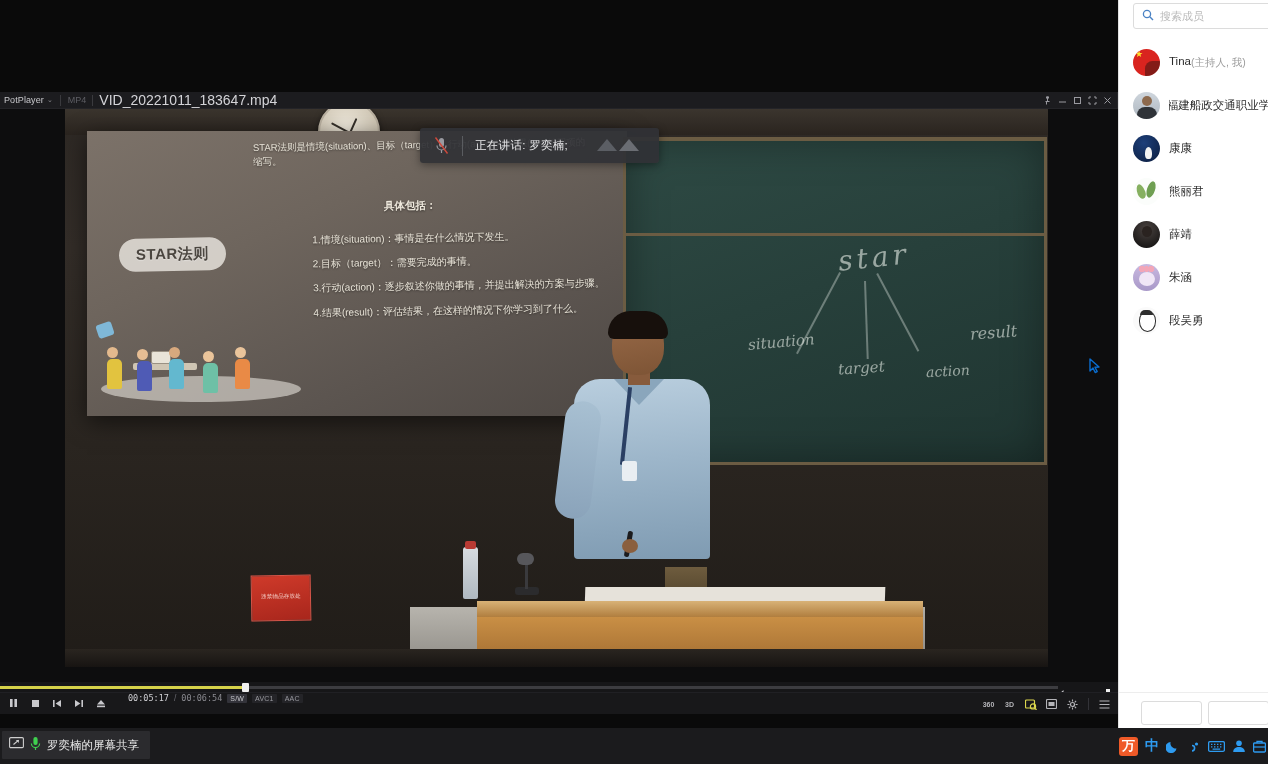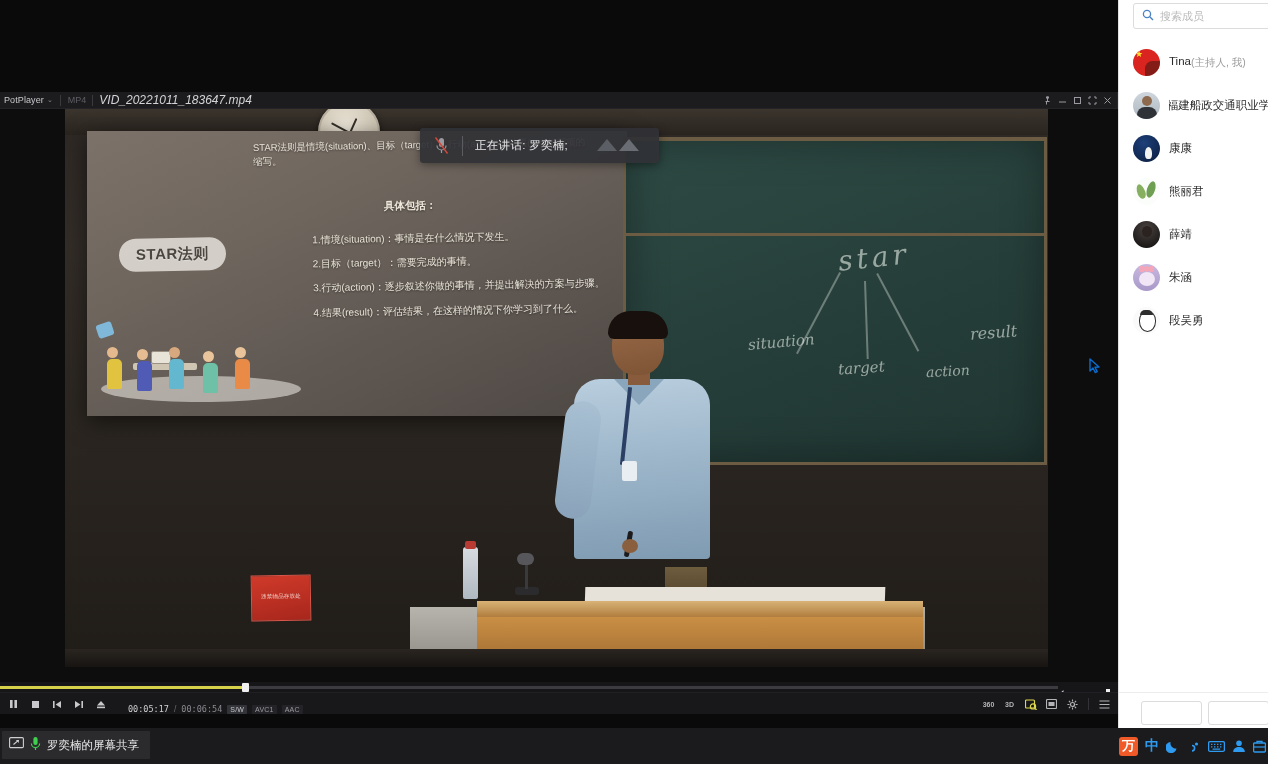--- a/index.html
+++ b/index.html
@@ -31,21 +31,21 @@
     display: flex; align-items: center;
     font-size: 9px; color: #b8b8bc;
     padding-left: 4px;
     border-bottom: 1px solid #242428;
   }
   .pp-brand { color: #c8c8cc; font-size: 9px; letter-spacing: .1px; }
   .pp-caret { font-size: 7px; color: #8a8a90; margin-left: 3px; }
   .pp-sep { width: 1px; height: 11px; background: #3a3a3e; margin: 0 7px; }
   .pp-format { color: #5e5e64; font-size: 9px; }
   .pp-sep2 { width: 1px; height: 11px; background: #3a3a3e; margin: 0 6px; }
-  .pp-file { color: #d4d4d8; font-size: 12px; font-style: italic; }
+  .pp-file { color: #d4d4d8; font-size: 14px; }
   .pp-wincontrols {
     position: absolute; right: 2px; top: 0; height: 17px;
     display: flex; align-items: center; gap: 0;
   }
   .pp-wc {
     width: 15px; height: 17px;
     display: flex; align-items: center; justify-content: center;
     color: #9a9aa0;
   }
   .pp-wc svg { display: block; }
@@ -315,21 +315,21 @@
     position: absolute; top: 1px; width: 7px; height: 9px;
     background: #efefef; border-radius: 1px;
   }
   .vol-wrap { position: absolute; right: 6px; top: 2px; display: flex; align-items: center; gap: 3px; }
   .vol-track { width: 42px; height: 3px; background: #3c3c40; position: relative; }
   .vol-fill { position: absolute; left: 0; top: 0; height: 3px; background: #d6d24a; }
   .vol-knob { position: absolute; top: -3px; width: 4px; height: 9px; background: #efefef; }
 
   .btn-row {
     position: relative; height: 22px;
-    display: flex; align-items: flex-end;
+    display: flex; align-items: flex-start;
     background: #18181a;
     border-top: 1px solid #202024;
     padding-left: 2px;
   }
   .ctl {
     width: 22px; height: 20px;
     display: flex; align-items: center; justify-content: center;
     color: #c8c8cc;
   }
   .time-block { display: flex; align-items: center; gap: 5px; margin-left: 16px; }

